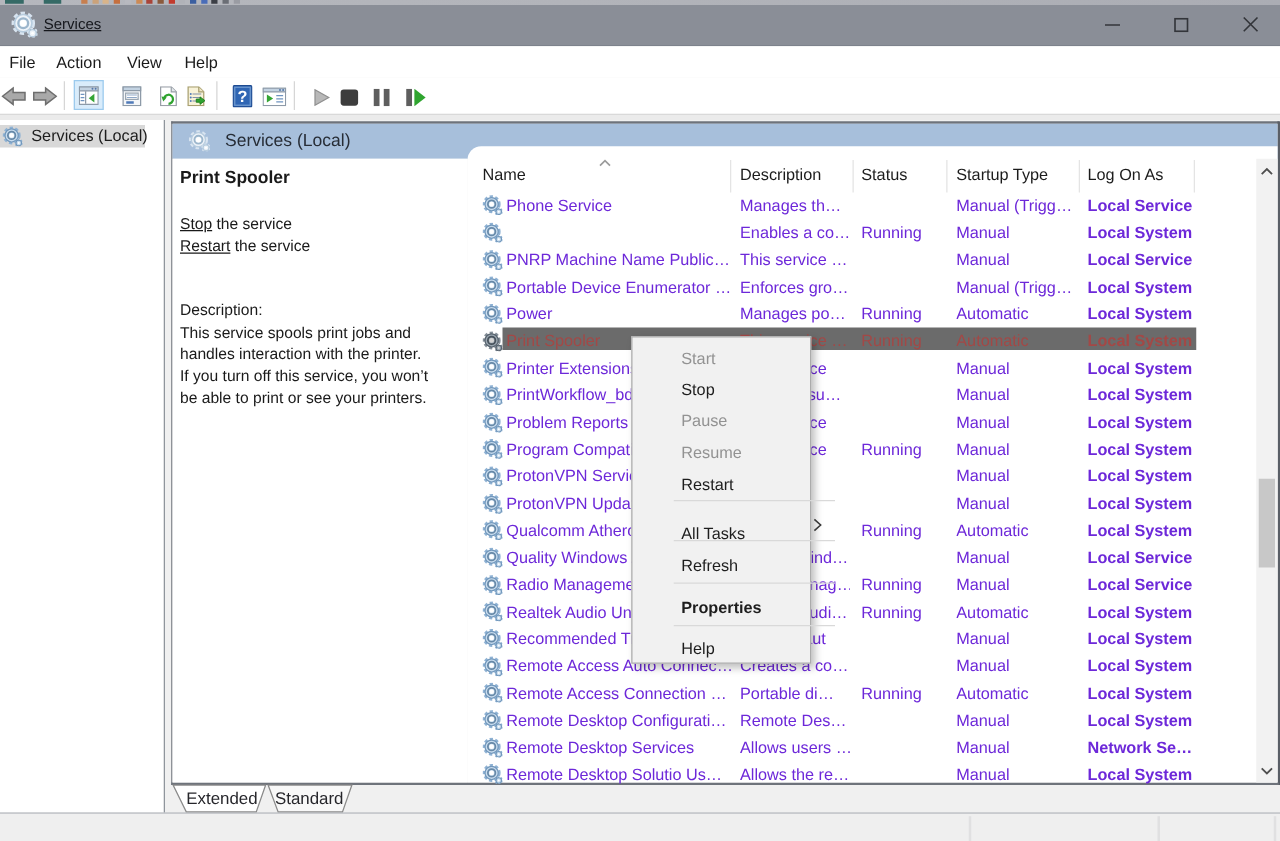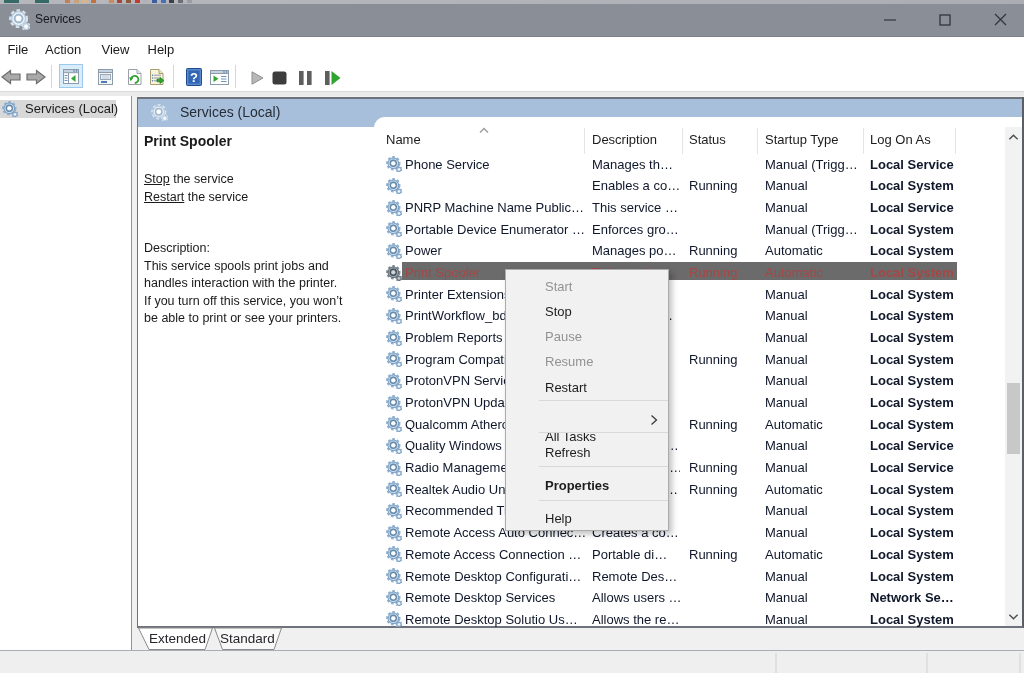--- a/index.html
+++ b/index.html
@@ -1,21 +1,21 @@
 <!DOCTYPE html>
 <html><head><meta charset="utf-8"><title>Services</title>
 <style>
 html,body{margin:0;padding:0;}
 #root{position:relative;width:1024px;height:673px;overflow:hidden;
   font-family:"Liberation Sans",sans-serif;background:#f0f0f0;}
 #root *{box-sizing:border-box;}
 #topstrip{position:absolute;left:0;top:0;width:1024px;height:4px;
   background:linear-gradient(to right,#b5b7bd 0%,#b2b4ba 45%,#abadb4 100%);}
 #titlebar{position:absolute;left:0;top:4px;width:1024px;height:31.5px;background:#8a8e97;}
-#titletext{position:absolute;left:35px;top:0;height:31.5px;line-height:31.5px;font-size:12px;color:#15171c;}
+#titletext{position:absolute;left:35px;top:0;height:31.5px;line-height:31.5px;font-size:12px;color:#15171c;text-decoration:underline;}
 #tbline{position:absolute;left:0;top:35.5px;width:1024px;height:1.3px;background:#7d828c;}
 #menubar{position:absolute;left:0;top:36.8px;width:1024px;height:25.2px;background:#fff;}
 #menubar span{position:absolute;top:0;height:25.2px;line-height:25.2px;font-size:13px;color:#1b1b1b;}
 #toolbar{position:absolute;left:0;top:62px;width:1024px;height:28.6px;background:#fff;}
 #tline{position:absolute;left:0;top:90.5px;width:1024px;height:1.2px;background:#d9d9d9;}
 #tband{position:absolute;left:0;top:91.7px;width:1024px;height:4.3px;background:#ebebeb;}
 .tsep{position:absolute;top:3px;width:1px;height:23px;background:#d6d6d6;}
 #leftpanel{position:absolute;left:0;top:96px;width:131.3px;height:553.5px;background:#fff;}
 #leftborder{position:absolute;left:131.3px;top:96px;width:1.2px;height:553.5px;background:#8f959c;}
 #treehl{position:absolute;left:0;top:100px;width:116px;height:17.8px;background:#d8d8d8;}
@@ -27,34 +27,34 @@
 #bluebar{position:absolute;left:138.2px;top:99px;width:883.6px;height:27.6px;background:#a7bfdb;}
 #descpanel{position:absolute;left:138.2px;top:126.6px;width:235.8px;height:499.8px;background:#fff;}
 #listarea{position:absolute;left:374px;top:116.5px;width:647.8px;height:509.9px;background:#fff;border-top-left-radius:11px;}
 #hdrtext{position:absolute;left:180px;top:99px;height:26px;line-height:26px;font-size:14px;color:#272d36;}
 .dp{position:absolute;left:144px;font-size:12.5px;color:#1a1a1a;white-space:nowrap;}
 #dptitle{top:132.5px;font-size:14px;font-weight:bold;}
 .u{text-decoration:underline;}
 #dpdesc{position:absolute;left:144px;top:257.5px;width:240px;font-size:12.5px;line-height:17.6px;color:#1a1a1a;white-space:nowrap;}
 .hdr{position:absolute;top:129px;height:22px;line-height:22px;font-size:13px;color:#1c1c1c;}
 .hsep{position:absolute;top:128.2px;width:1.1px;height:26.2px;background:#e4e4e4;}
-.row{position:absolute;left:374px;width:631px;height:21.68px;font-size:13px;color:#0f172a;}
+.row{position:absolute;left:374px;width:631px;height:21.68px;font-size:13px;color:#6d28d9;}
 .row .ricon{position:absolute;left:11.5px;top:2.6px;}
 .c{position:absolute;top:0;height:21.68px;line-height:21.68px;white-space:nowrap;overflow:hidden;}
 .cn{left:31px;width:181px;}
 .cd{left:218px;width:88px;}
 .cs{left:315px;width:60px;}
 .cst{left:391px;width:97px;}
 .cl{left:496px;width:86px;font-weight:bold;}
 .selbg{position:absolute;left:27.5px;top:-0.5px;width:555px;height:18.7px;background:#6b6b6b;}
 .selrow{color:#a34846;}
 .selrow .c{z-index:2;}
 #sbar{position:absolute;left:1005px;top:126.6px;width:16.8px;height:499.8px;background:#f2f2f2;}
 #sthumb{position:absolute;left:1006.8px;top:383px;width:13.4px;height:71px;background:#c8c8c8;}
-#cmenu{position:absolute;left:505px;top:268.5px;width:164px;height:262.5px;background:#f1f1f1;
+#cmenu{position:absolute;left:505px;top:268.5px;width:144px;height:262.5px;background:#f1f1f1;
   border:1px solid #ababab;box-shadow:3px 3px 6px rgba(0,0,0,0.25);z-index:10;}
 .mi{position:absolute;left:39px;width:122px;height:24px;line-height:24px;font-size:13px;color:#1d1d1d;}
 .mi.dis{color:#929292;}
 .mi.bold{font-weight:bold;}
 .msep{position:absolute;left:33px;width:129px;height:1px;background:#d9d9d9;}
 #tabssvg{position:absolute;left:130px;top:625px;}
 .tabtext{position:absolute;top:628px;height:21.5px;line-height:21.5px;font-size:13.5px;color:#26262b;}
 #botline{position:absolute;left:0;top:649.6px;width:1024px;height:1.5px;background:#a9adb4;}
 #desktop{position:absolute;left:0;top:651.1px;width:1024px;height:21.9px;background:#efefef;}
 .dline{position:absolute;top:1.5px;width:1.5px;height:20.4px;background:#e0e0e1;}
@@ -471,21 +471,21 @@
 </div>
 <div id="sthumb"></div>
 
 <div id="cmenu">
 <span class="mi dis" style="top:5.2px">Start</span>
       <span class="mi" style="top:30.5px">Stop</span>
       <span class="mi dis" style="top:80.9px">Resume</span>
       <span class="mi dis" style="top:55.7px">Pause</span>
       <span class="mi" style="top:106.1px">Restart</span>
       <div class="msep" style="top:130.4px"></div>
-      <span class="mi" style="top:155px">All Tasks</span>
+      <span class="mi" style="top:145px">All Tasks</span>
       <svg style="position:absolute;left:144px;top:144px" width="8" height="12" viewBox="0 0 8 12">
         <path d="M1.5 1.5 L6.5 6 L1.5 10.5" fill="none" stroke="#3a3a3a" stroke-width="1.3"></path>
       </svg>
       <div class="msep" style="top:162.7px"></div>
       <span class="mi" style="top:171.4px">Refresh</span>
       <div class="msep" style="top:196.8px"></div>
       <span class="mi bold" style="top:204.8px">Properties</span>
       <div class="msep" style="top:230.6px"></div>
       <span class="mi" style="top:237.6px">Help</span>
 </div>

